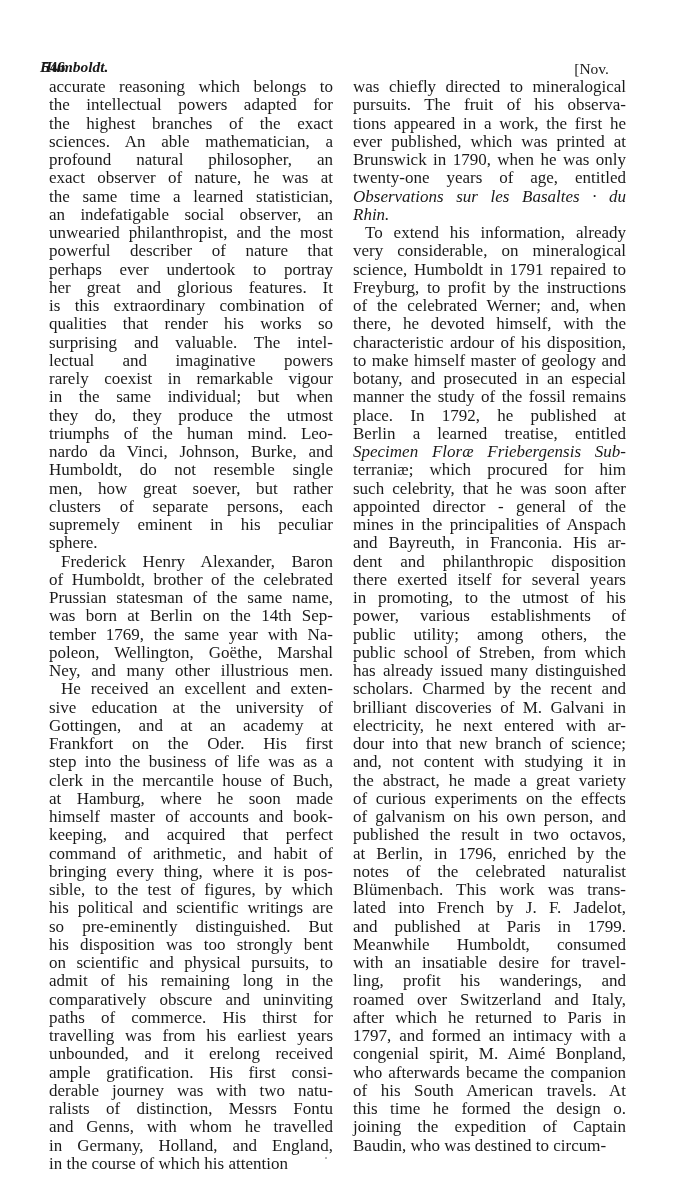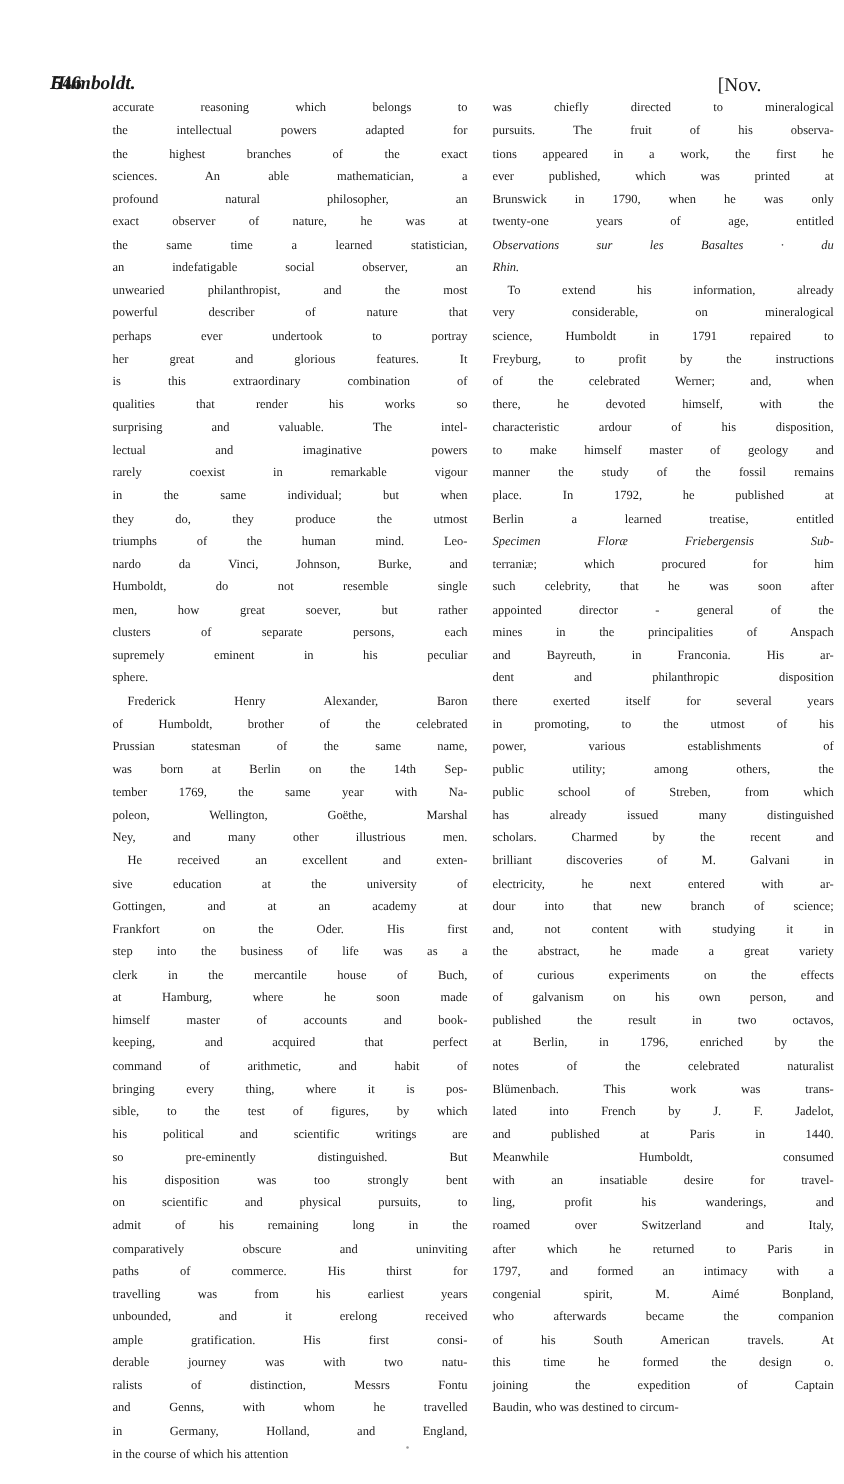--- a/index.html
+++ b/index.html
@@ -13,23 +13,22 @@
     }
     .header {
       position: absolute; left: 40px; top: 58px; width: 585px; height: 20px;
       font-size: 15.5px;
     }
     .pnum { position: absolute; left: 2px; top: 0; font-weight: bold; }
     .rtitle { position: absolute; left: 0; right: 0; text-align: left; font-style: italic; font-weight: bold; }
     .rmonth { position: absolute; right: 16px; top: 2px; }
     .col {
       position: absolute; top: 78px;
-      font-size: 10px;
+      font-size: 17px;
       line-height: 18.25px;
-      margin-left: 41px;
     }
     .col-left { left: 49px; width: 284px; }
     .col-right { left: 353px; width: 273px; }
     .line {
       display: block;
       text-align: justify;
       text-align-last: justify;
       white-space: nowrap;
       height: 18.25px;
       overflow: visible;
@@ -120,20 +119,21 @@
     <span class="line it">Observations sur les Basaltes · du</span>
     <span class="line last it">Rhin.</span>
     <span class="line indent">To extend his information, already</span>
     <span class="line">very considerable, on mineralogical</span>
     <span class="line">science, Humboldt in 1791 repaired to</span>
     <span class="line">Freyburg, to profit by the instructions</span>
     <span class="line">of the celebrated Werner; and, when</span>
     <span class="line">there, he devoted himself, with the</span>
     <span class="line">characteristic ardour of his disposition,</span>
     <span class="line">to make himself master of geology and</span>
+    <span class="line">botany, and prosecuted in an especial</span>
     <span class="line">manner the study of the fossil remains</span>
     <span class="line">place. In 1792, he published at</span>
     <span class="line">Berlin a learned treatise, entitled</span>
     <span class="line it">Specimen Floræ Friebergensis Sub-</span>
     <span class="line">terraniæ; which procured for him</span>
     <span class="line">such celebrity, that he was soon after</span>
     <span class="line">appointed director - general of the</span>
     <span class="line">mines in the principalities of Anspach</span>
     <span class="line">and Bayreuth, in Franconia. His ar-</span>
     <span class="line">dent and philanthropic disposition</span>
@@ -149,21 +149,21 @@
     <span class="line">dour into that new branch of science;</span>
     <span class="line">and, not content with studying it in</span>
     <span class="line">the abstract, he made a great variety</span>
     <span class="line">of curious experiments on the effects</span>
     <span class="line">of galvanism on his own person, and</span>
     <span class="line">published the result in two octavos,</span>
     <span class="line">at Berlin, in 1796, enriched by the</span>
     <span class="line">notes of the celebrated naturalist</span>
     <span class="line">Blümenbach. This work was trans-</span>
     <span class="line">lated into French by J. F. Jadelot,</span>
-    <span class="line">and published at Paris in 1440.</span>
+    <span class="line">and published at Paris in 1799.</span>
     <span class="line">Meanwhile Humboldt, consumed</span>
     <span class="line">with an insatiable desire for travel-</span>
     <span class="line">ling, profit his wanderings, and</span>
     <span class="line">roamed over Switzerland and Italy,</span>
     <span class="line">after which he returned to Paris in</span>
     <span class="line">1797, and formed an intimacy with a</span>
     <span class="line">congenial spirit, M. Aimé Bonpland,</span>
     <span class="line">who afterwards became the companion</span>
     <span class="line">of his South American travels. At</span>
     <span class="line">this time he formed the design o.</span>

